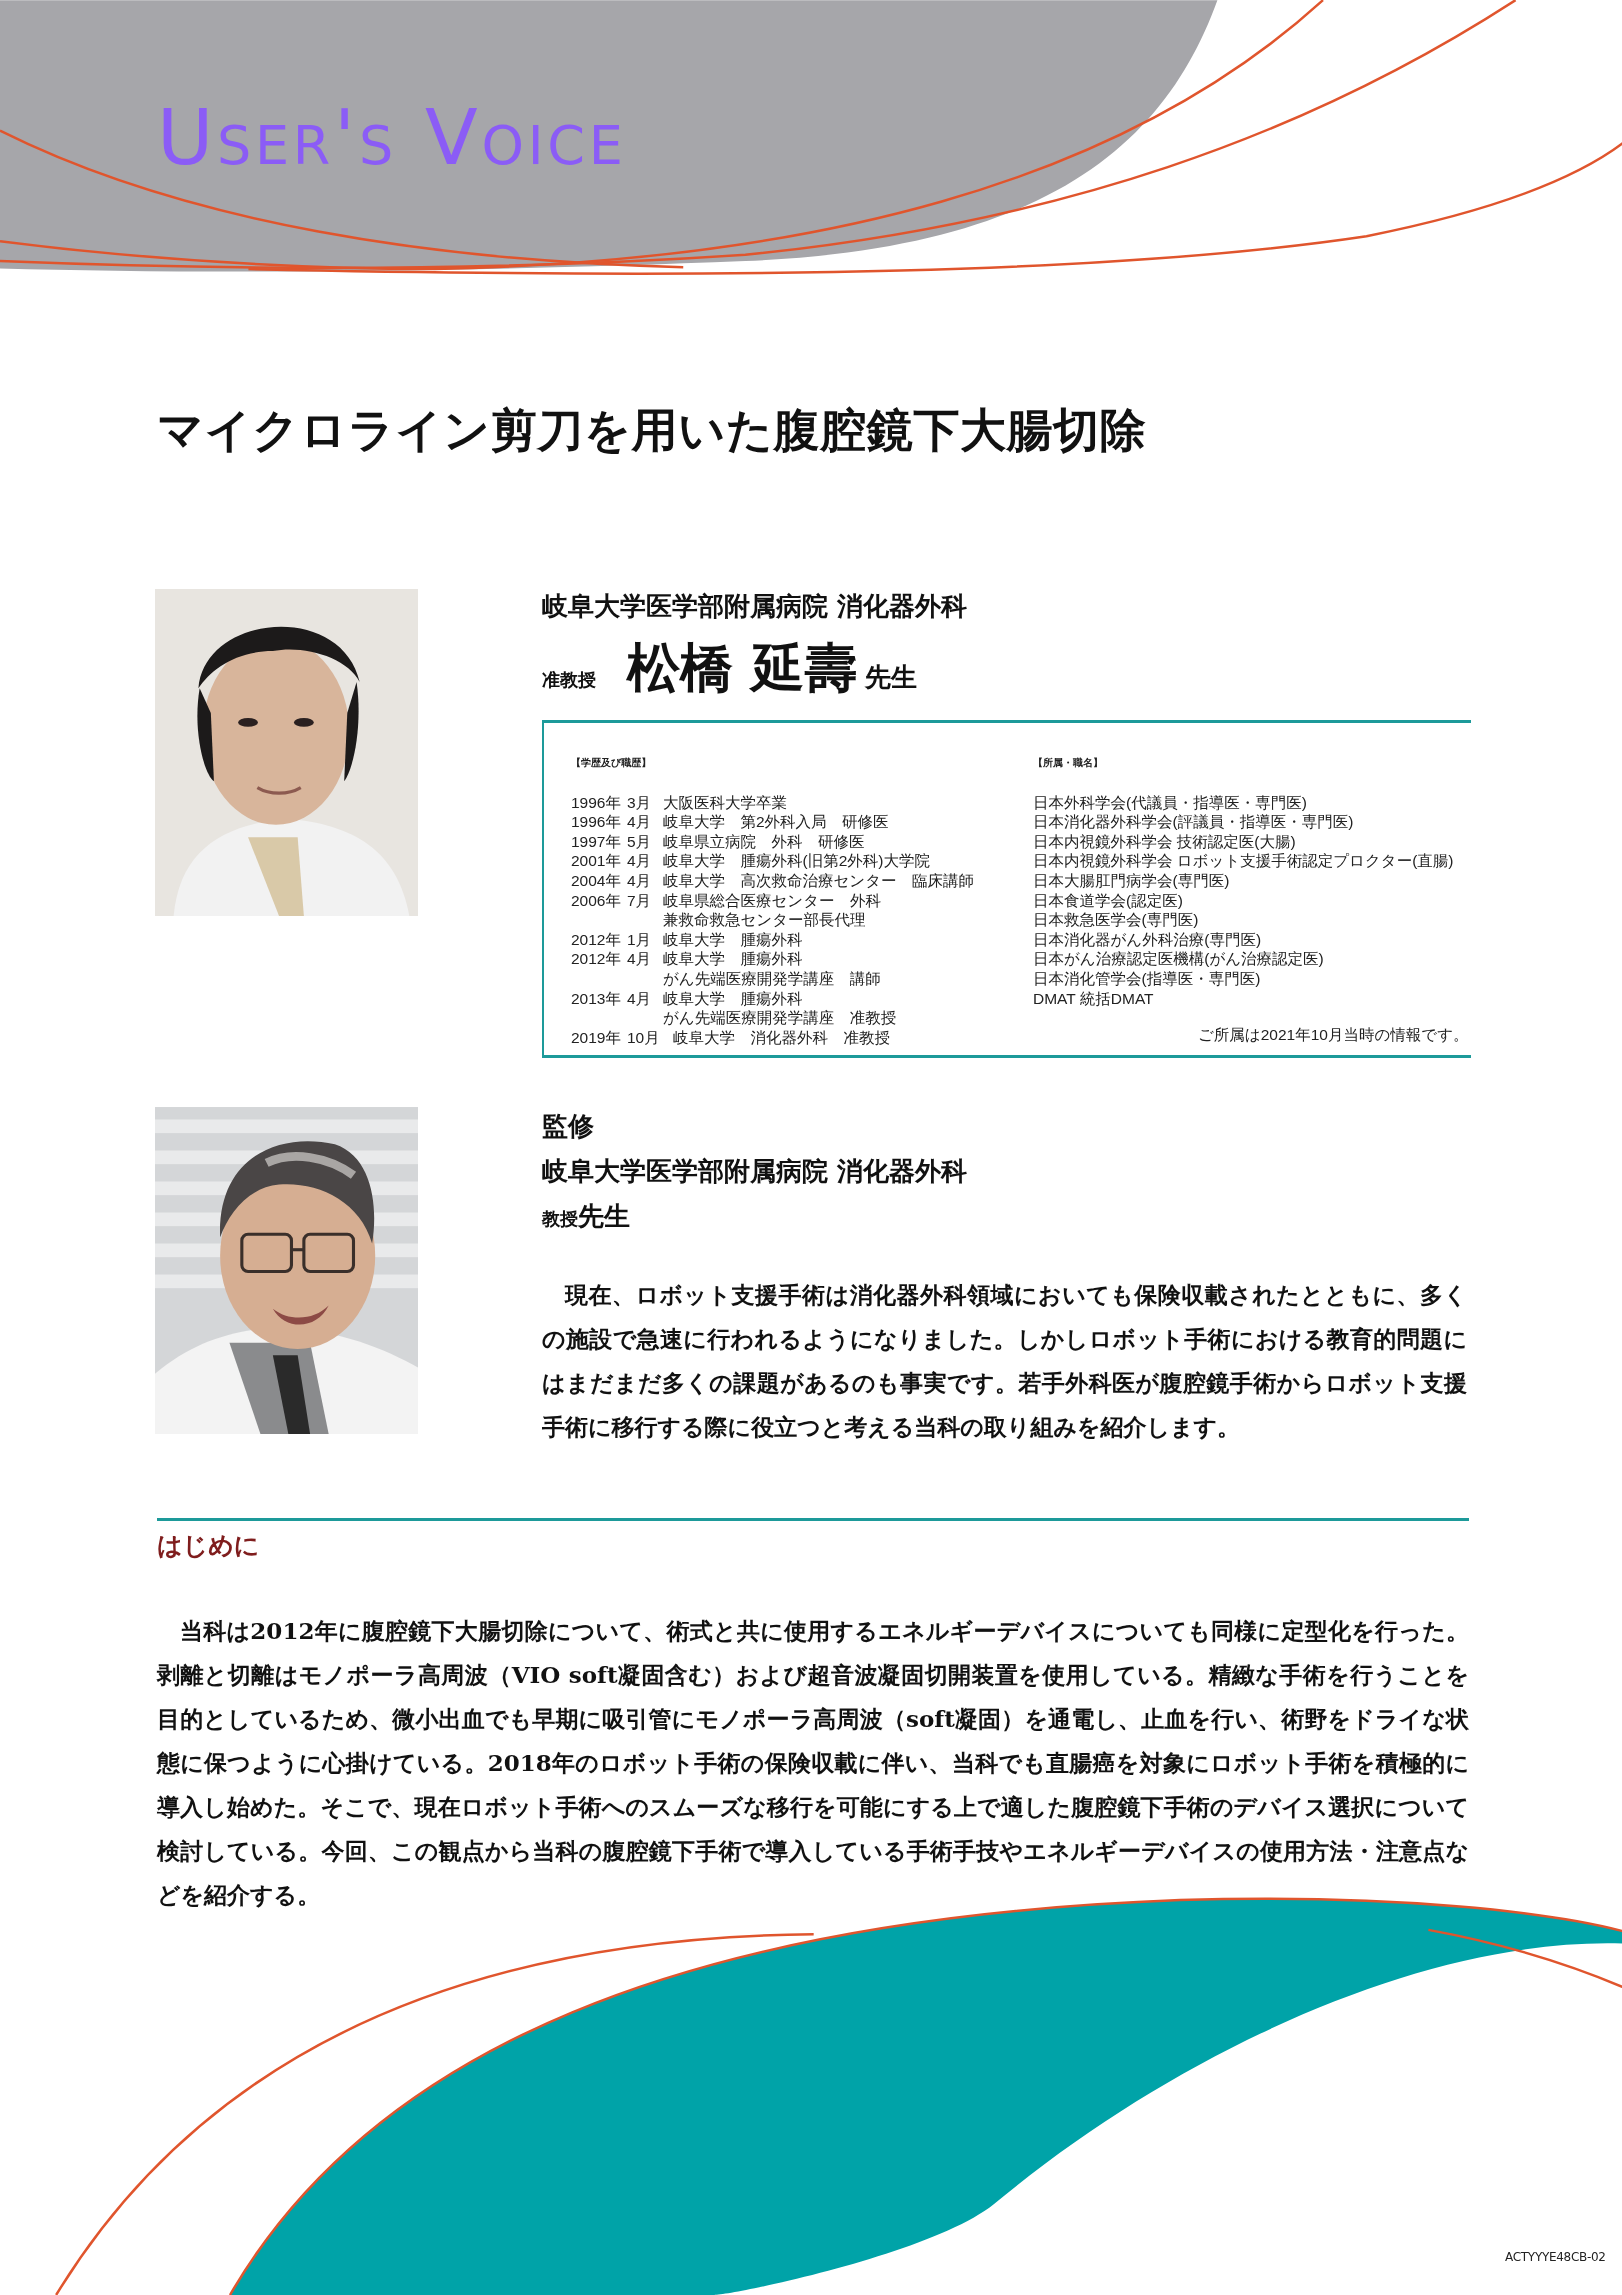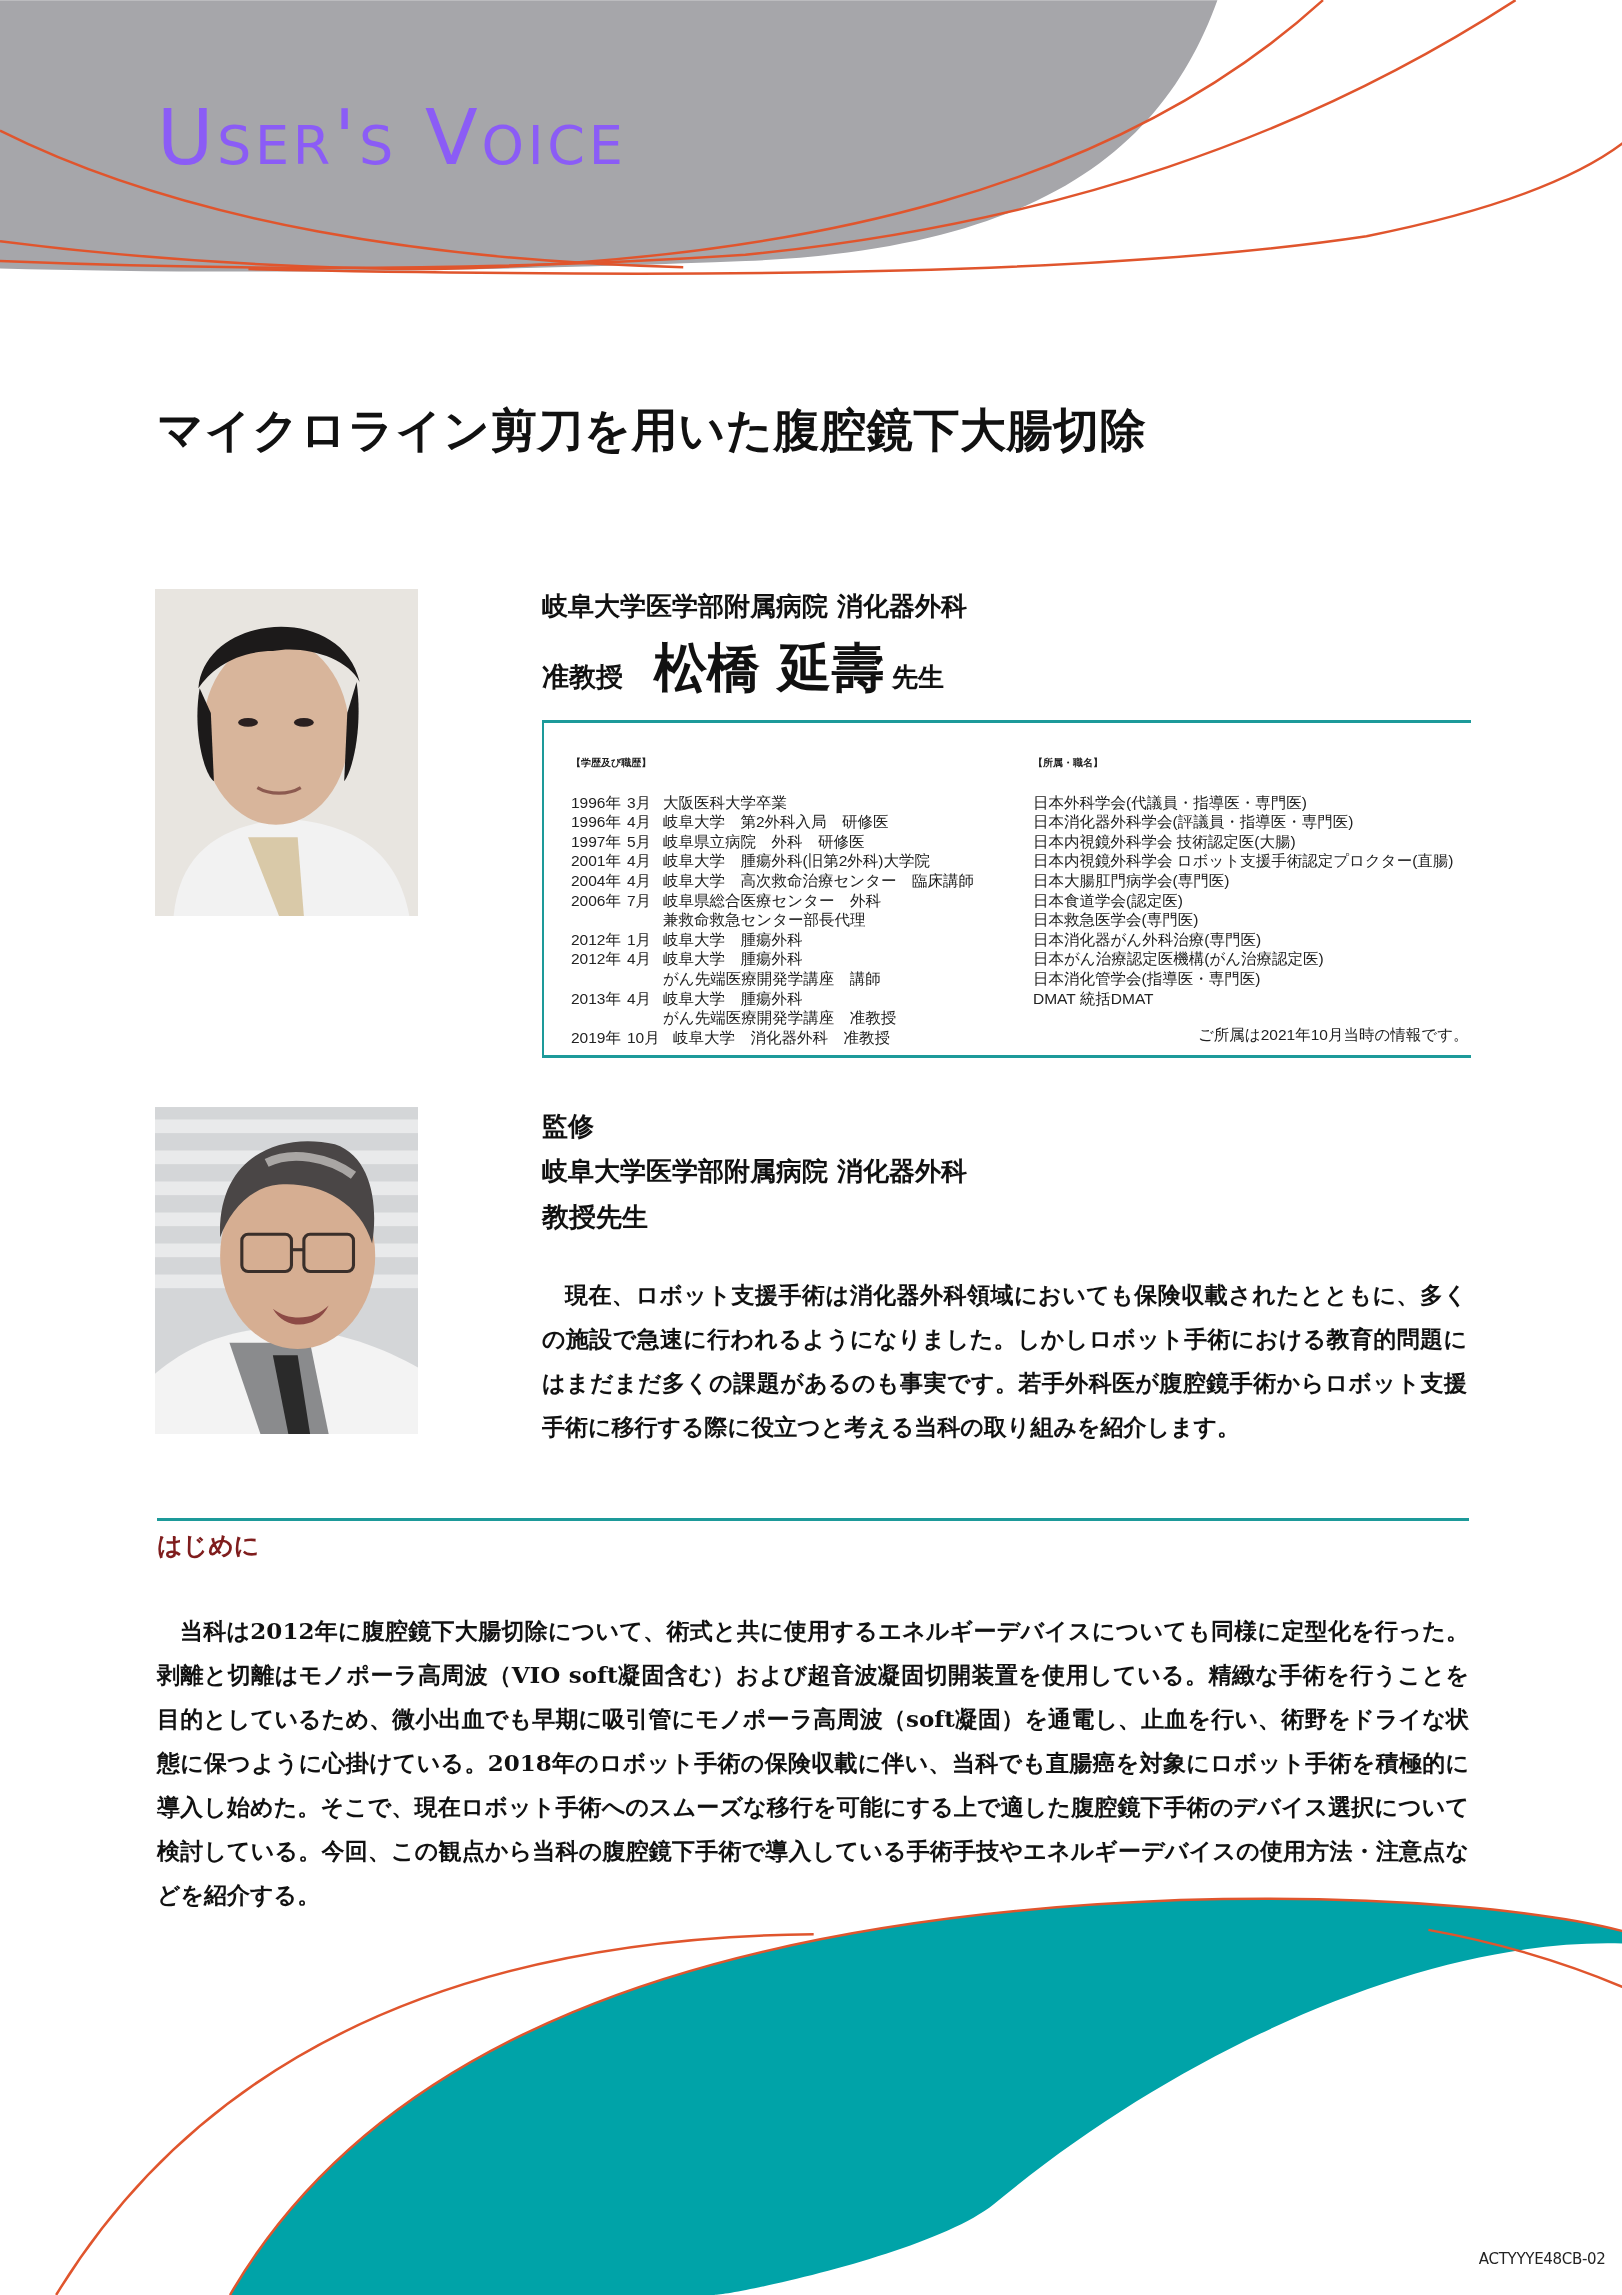--- a/index.html
+++ b/index.html
@@ -9,40 +9,40 @@
   svg.deco { position: absolute; left: 0; top: 0; }
   .header-title { left: 157px; top: 99px; font-family: "DejaVu Sans", sans-serif;
                   color: #8b5cf6; font-size: 77px; letter-spacing: 3.7px; font-weight: normal;
                   font-variant: small-caps; line-height: 1; white-space: nowrap; }
   .page-title { left: 157px; top: 400px; font-family: "DejaVu Serif", "Liberation Serif", serif;
                 font-size: 46px; font-weight: bold; letter-spacing: 0.6px; white-space: nowrap; color: #111; }
   .photo { background: #e7e4df; overflow: hidden; }
   .photo svg { display:block; }
   .affil { font-family: "DejaVu Serif", serif; font-weight: bold; font-size: 26px; white-space: nowrap; color:#111; }
   .nameline { font-family: "DejaVu Serif", serif; font-weight: bold; white-space: nowrap; color:#111; display:flex; align-items: baseline; }
-  .nameline .rank { font-size: 27px; }
+  .nameline .rank { font-size: 18px; }
   .nameline .nm { font-size: 53px; margin-left: 31px; margin-right: 7.5px; }
   .nameline .hon { font-size: 26px; }
   .careerbox { left: 542px; top: 720px; width: 929px; height: 338px;
                border-top: 3.1px solid #1d9a9a; border-left: 2.5px solid #1d9a9a; border-bottom: 3.1px solid #1d9a9a; box-sizing: border-box; }
   .col { position: absolute; top: 30px; font-family: "Liberation Sans", "DejaVu Sans", sans-serif;
          font-size: 15.5px; line-height: 19.6px; color: #222; }
   .col .hd { font-weight: bold; margin-bottom: 20px; font-size: 10px; }
   .crow { display: flex; white-space: nowrap; }
   .crow .y { width: 56px; }
   .crow .m { width: 36px; }
   .crow .m.wide { width: 46px; }
   .note { position: absolute; right: 0; bottom: 8.7px; font-family: "Liberation Sans", sans-serif; font-size: 15.5px; color:#222; white-space: nowrap; }
   .intro { left: 542px; top: 1273px; width: 925px; font-family: "DejaVu Serif", serif; font-weight: bold;
            font-size: 23px; line-height: 44px; color: #111; text-indent: 1em; text-align: justify; }
   .rule { left: 157px; top: 1518px; width: 1312px; height: 2.5px; background: #1d9a9a; }
   .sec-head { left: 157px; top: 1529px; font-family: "DejaVu Sans", sans-serif; font-weight: bold; font-size: 25px; color: #7f1d1d; }
   .body-text { left: 157px; top: 1609px; width: 1312px; font-family: "DejaVu Serif", serif; font-weight: bold;
                font-size: 23px; line-height: 44px; color: #111; text-indent: 1em; text-align: justify; }
-  .footer-code { right: 17.4px; top: 2250px; font-family: "DejaVu Sans", sans-serif; font-size: 15px; color: #222; letter-spacing: -0.3px; text-align: center; }
+  .footer-code { right: 17.4px; top: 2250px; font-family: "DejaVu Sans", sans-serif; font-size: 12px; color: #222; letter-spacing: -0.3px; text-align: center; }
 </style>
 </head>
 <body>
 
 <svg class="deco" width="1623" height="286" viewBox="0 0 2613 460">
   <path d="M0,0 L1960,0 C1880,220 1700,400 1200,420 C700,440 300,440 0,432 Z" fill="#a6a6aa"></path>
   <g fill="none" stroke="#e0552d" stroke-width="4">
     <path d="M0,210 C300,360 700,420 1100,430"></path>
     <path d="M0,388 C250,420 500,432 700,433 C1300,420 1800,300 2130,0"></path>
     <path d="M0,420 C500,440 900,430 1200,410 C1700,360 2100,220 2440,0"></path>

